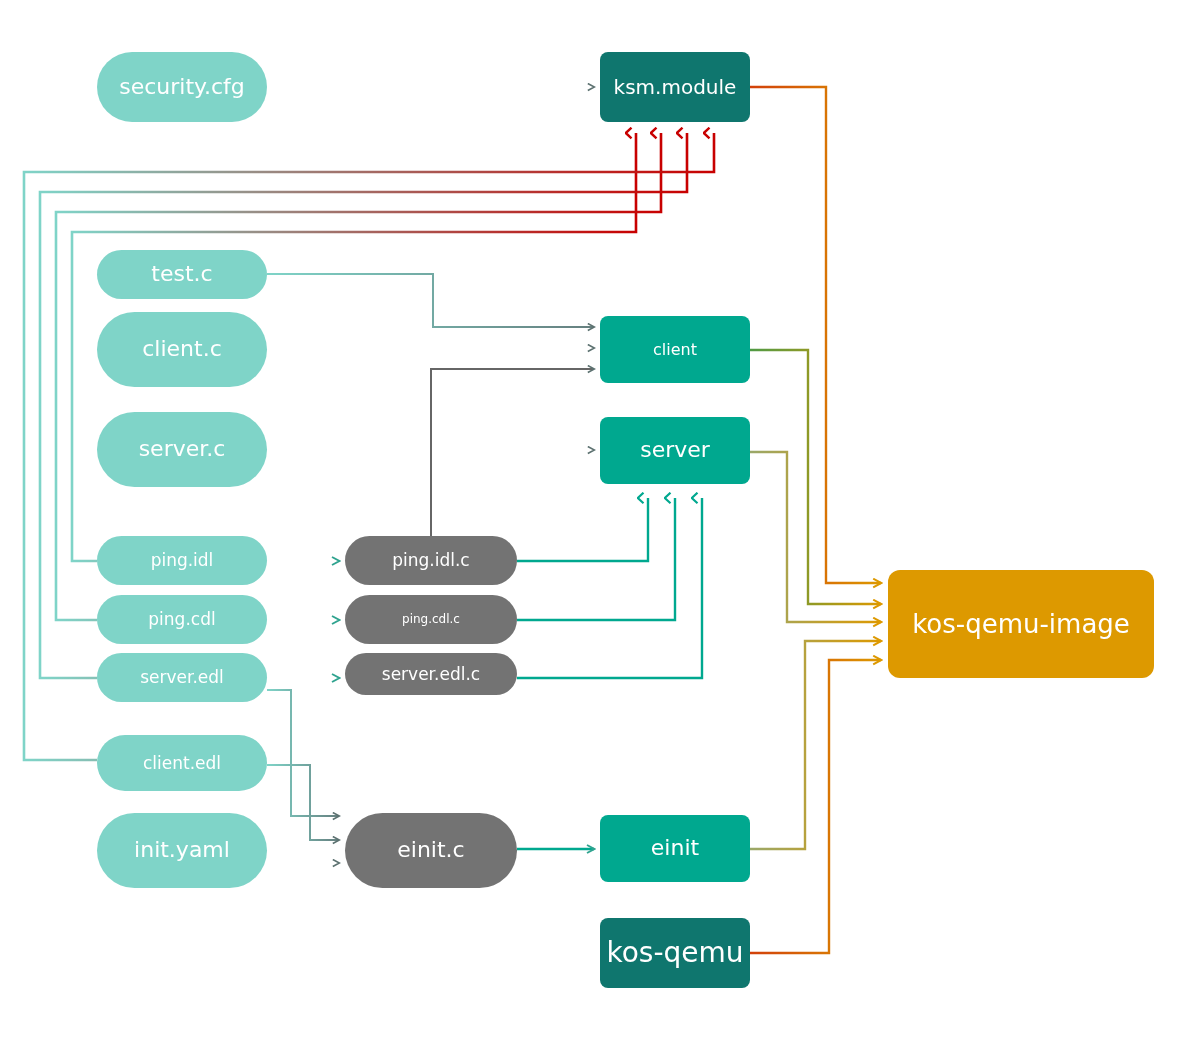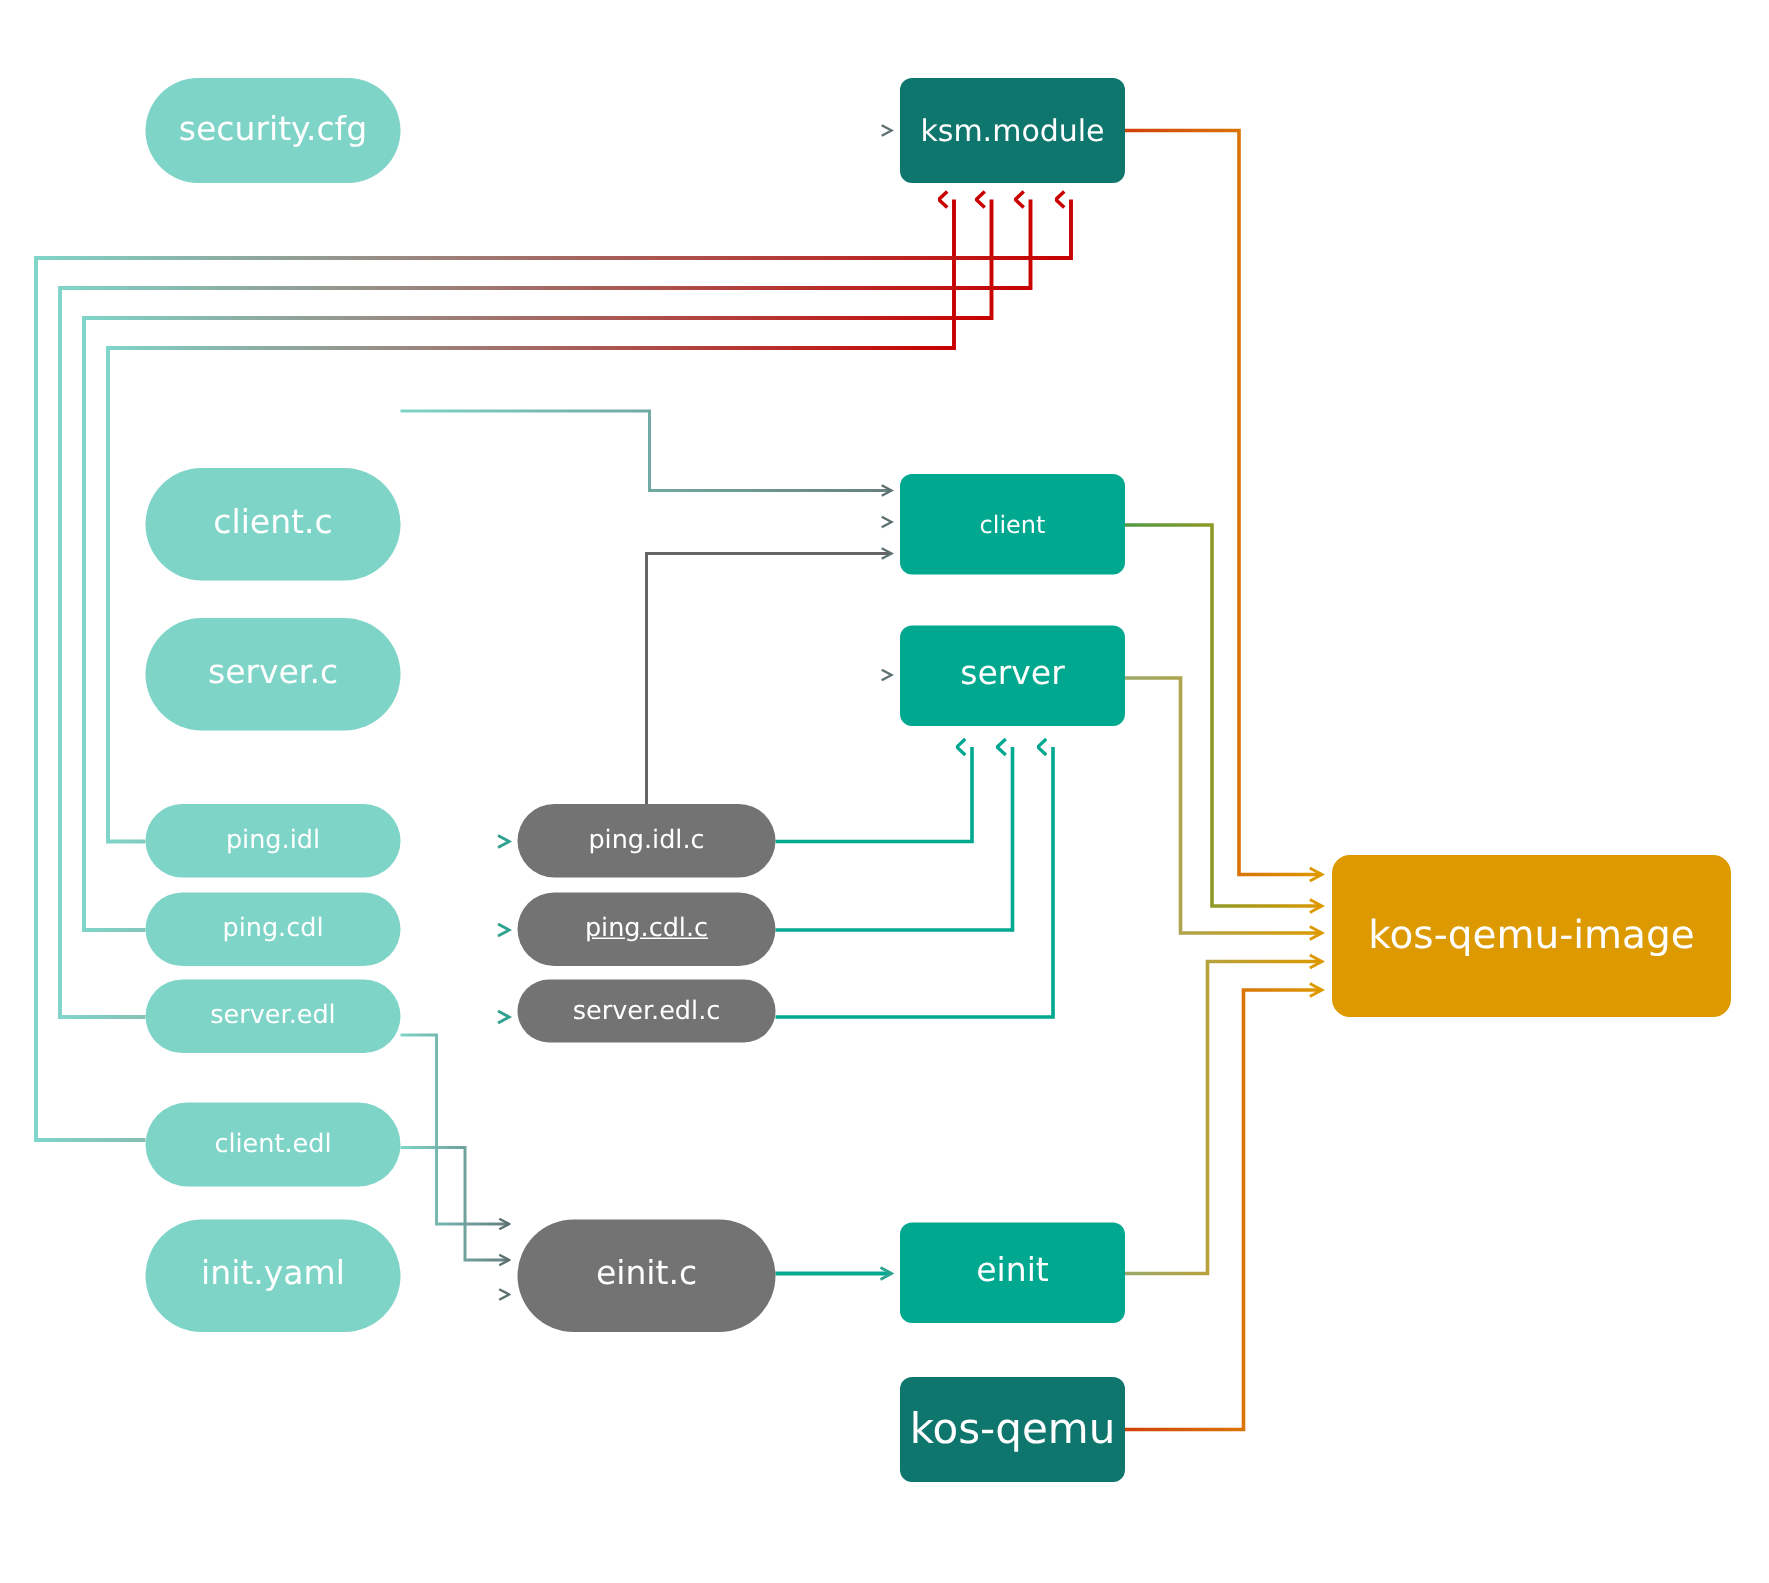--- a/index.html
+++ b/index.html
@@ -98,20 +98,21 @@
     <path d="M750,350 L808,350 L808,604 L881,604" fill="none" stroke="url(#g-greenorange)" stroke-width="2.4" marker-end="url(#ah-orange)"></path>
     <path d="M750,452 L787,452 L787,622 L881,622" fill="none" stroke="url(#g-oliveorange)" stroke-width="2.4" marker-end="url(#ah-orange)"></path>
     <path d="M750,849 L805,849 L805,641 L881,641" fill="none" stroke="url(#g-oliveorange)" stroke-width="2.4" marker-end="url(#ah-orange)"></path>
     <path d="M750,953 L829,953 L829,660 L881,660" fill="none" stroke="url(#g-redorange)" stroke-width="2.4" marker-end="url(#ah-orange)"></path>
   </svg>
 
   <div class="node src" style="left:97px;top:52px;width:170px;height:70px;font-size:22px;">security.cfg</div>
 
   <div class="node mod" style="left:600px;top:52px;width:150px;height:70px;font-size:20px;">ksm.module</div>
 
+  <div class="node src" style="left:97px;top:250px;width:170px;height:49px;font-size:22px;">test.c</div>
 
   <div class="node src" style="left:97px;top:312px;width:170px;height:75px;font-size:22px;">client.c</div>
 
   <div class="node src" style="left:97px;top:412px;width:170px;height:75px;font-size:22px;">server.c</div>
 
   <div class="node bin" style="left:600px;top:316px;width:150px;height:67px;font-size:16px;">client</div>
 
   <div class="node bin" style="left:600px;top:417px;width:150px;height:67px;font-size:22px;">server</div>
 
   <div class="node src" style="left:97px;top:536px;width:170px;height:49px;font-size:17px;">ping.idl</div>
@@ -119,21 +120,21 @@
   <div class="node src" style="left:97px;top:595px;width:170px;height:49px;font-size:17px;">ping.cdl</div>
 
   <div class="node src" style="left:97px;top:653px;width:170px;height:49px;font-size:17px;">server.edl</div>
 
   <div class="node src" style="left:97px;top:735px;width:170px;height:56px;font-size:17px;">client.edl</div>
 
   <div class="node src" style="left:97px;top:813px;width:170px;height:75px;font-size:22px;">init.yaml</div>
 
   <div class="node gen" style="left:345px;top:536px;width:172px;height:49px;font-size:17px;">ping.idl.c</div>
 
-  <div class="node gen" style="left:345px;top:595px;width:172px;height:49px;font-size:17px;text-decoration:underline;">ping.cdl.c</div>
+  <div class="node gen" style="left:345px;top:595px;width:172px;height:49px;font-size:12px;">ping.cdl.c</div>
 
   <div class="node gen" style="left:345px;top:653px;width:172px;height:42px;font-size:17px;">server.edl.c</div>
 
   <div class="node gen" style="left:345px;top:813px;width:172px;height:75px;font-size:22px;">einit.c</div>
 
   <div class="node bin" style="left:600px;top:815px;width:150px;height:67px;font-size:22px;">einit</div>
 
   <div class="node mod" style="left:600px;top:918px;width:150px;height:70px;font-size:28px;">kos-qemu</div>
 
   <div class="node img" style="left:888px;top:570px;width:266px;height:108px;font-size:26px;">kos-qemu-image</div>

